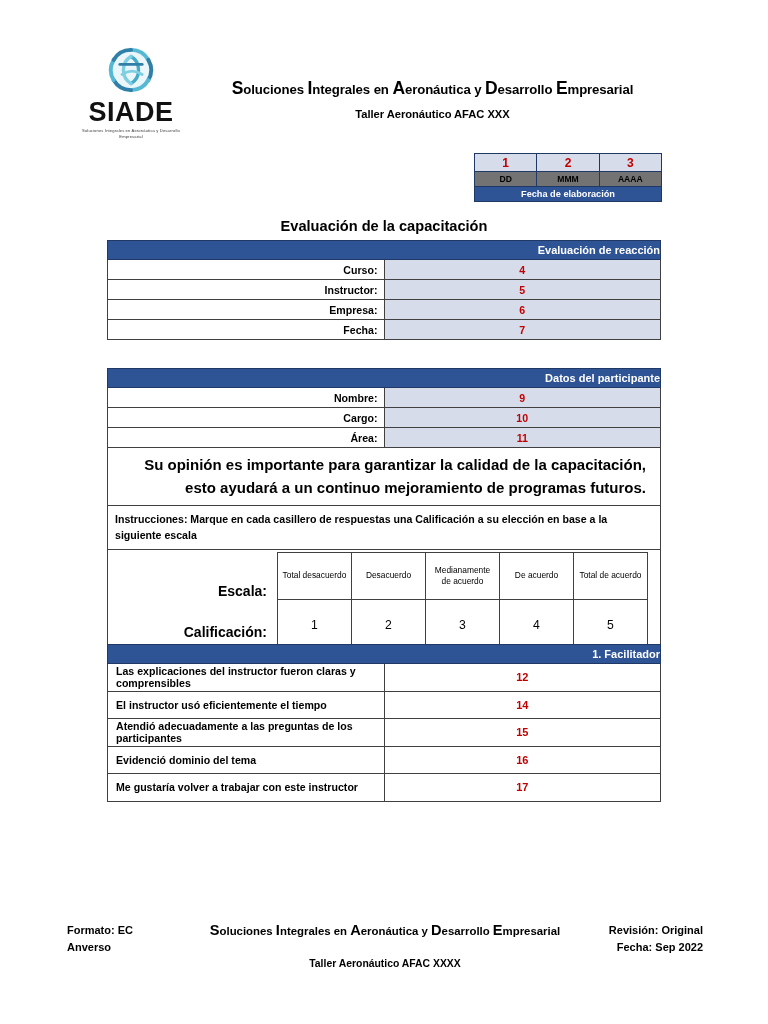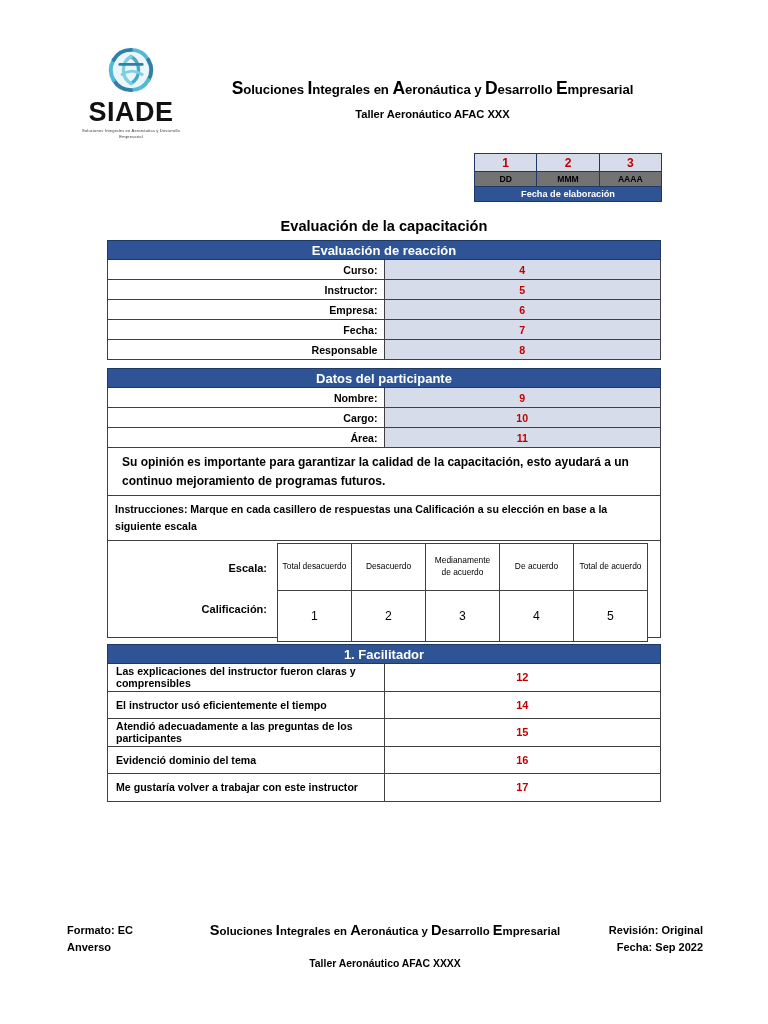--- a/index.html
+++ b/index.html
@@ -147,22 +147,22 @@
   }
   .doc-table td {
     border: 1px solid #404040;
     padding: 0;
     vertical-align: middle;
   }
   .band-header {
     background: #2e5496;
     color: #ffffff;
     font-weight: bold;
-    font-size: 13px;
-    text-align: center;
+    font-size: 11px;
+    text-align: right;
     height: 18px;
     border: 1px solid #1f3864 !important;
   }
   .lbl-cell {
     background: #ffffff;
     font-weight: bold;
     font-size: 10.6px;
     text-align: right;
     padding-right: 6px !important;
     height: 19px;
@@ -178,23 +178,23 @@
   }
 
   
   #reaccion-table { top: 240px; }
 
   
   #participante-table { top: 368px; }
 
   .opinion-cell {
     background: #ffffff;
-    text-align: left;
-    font-weight: bold;
-    font-size: 12px;
+    text-align: right;
+    font-weight: bold;
+    font-size: 15px;
     line-height: 1.55;
     padding: 5px 14px !important;
   }
   .instruc-cell {
     background: #ffffff;
     text-align: left;
     font-weight: bold;
     font-size: 10.6px;
     line-height: 1.55;
     padding: 5px 6px 6px 7px !important;
@@ -207,25 +207,25 @@
   }
 
   
   .scale-wrap {
     position: relative;
     height: 96px;
   }
   .scale-side-labels {
     position: absolute;
     left: 0;
-    top: 0;
+    top: 12px;
     width: 166px;
     height: 96px;
     font-weight: bold;
-    font-size: 11px;
+    font-size: 14px;
     text-align: center;
   }
   .scale-side-labels .sl1 {
     position: absolute;
     right: 7px;
     top: 21px;
   }
   .scale-side-labels .sl2 {
     position: absolute;
     right: 7px;
@@ -391,24 +391,20 @@
       <td class="lbl-cell">Instructor:</td>
       <td class="val-cell">5</td>
     </tr>
     <tr>
       <td class="lbl-cell">Empresa:</td>
       <td class="val-cell">6</td>
     </tr>
     <tr>
       <td class="lbl-cell">Fecha:</td>
       <td class="val-cell">7</td>
-    </tr>
-    <tr>
-      <td class="lbl-cell">Responsable</td>
-      <td class="val-cell">8</td>
     </tr>
   </tbody>
     </table>
 
   <table class="doc-table" id="participante-table">
     <tbody>
         <tr>
       <td class="band-header" colspan="2">Datos del participante</td>
     </tr>
     <tr>

